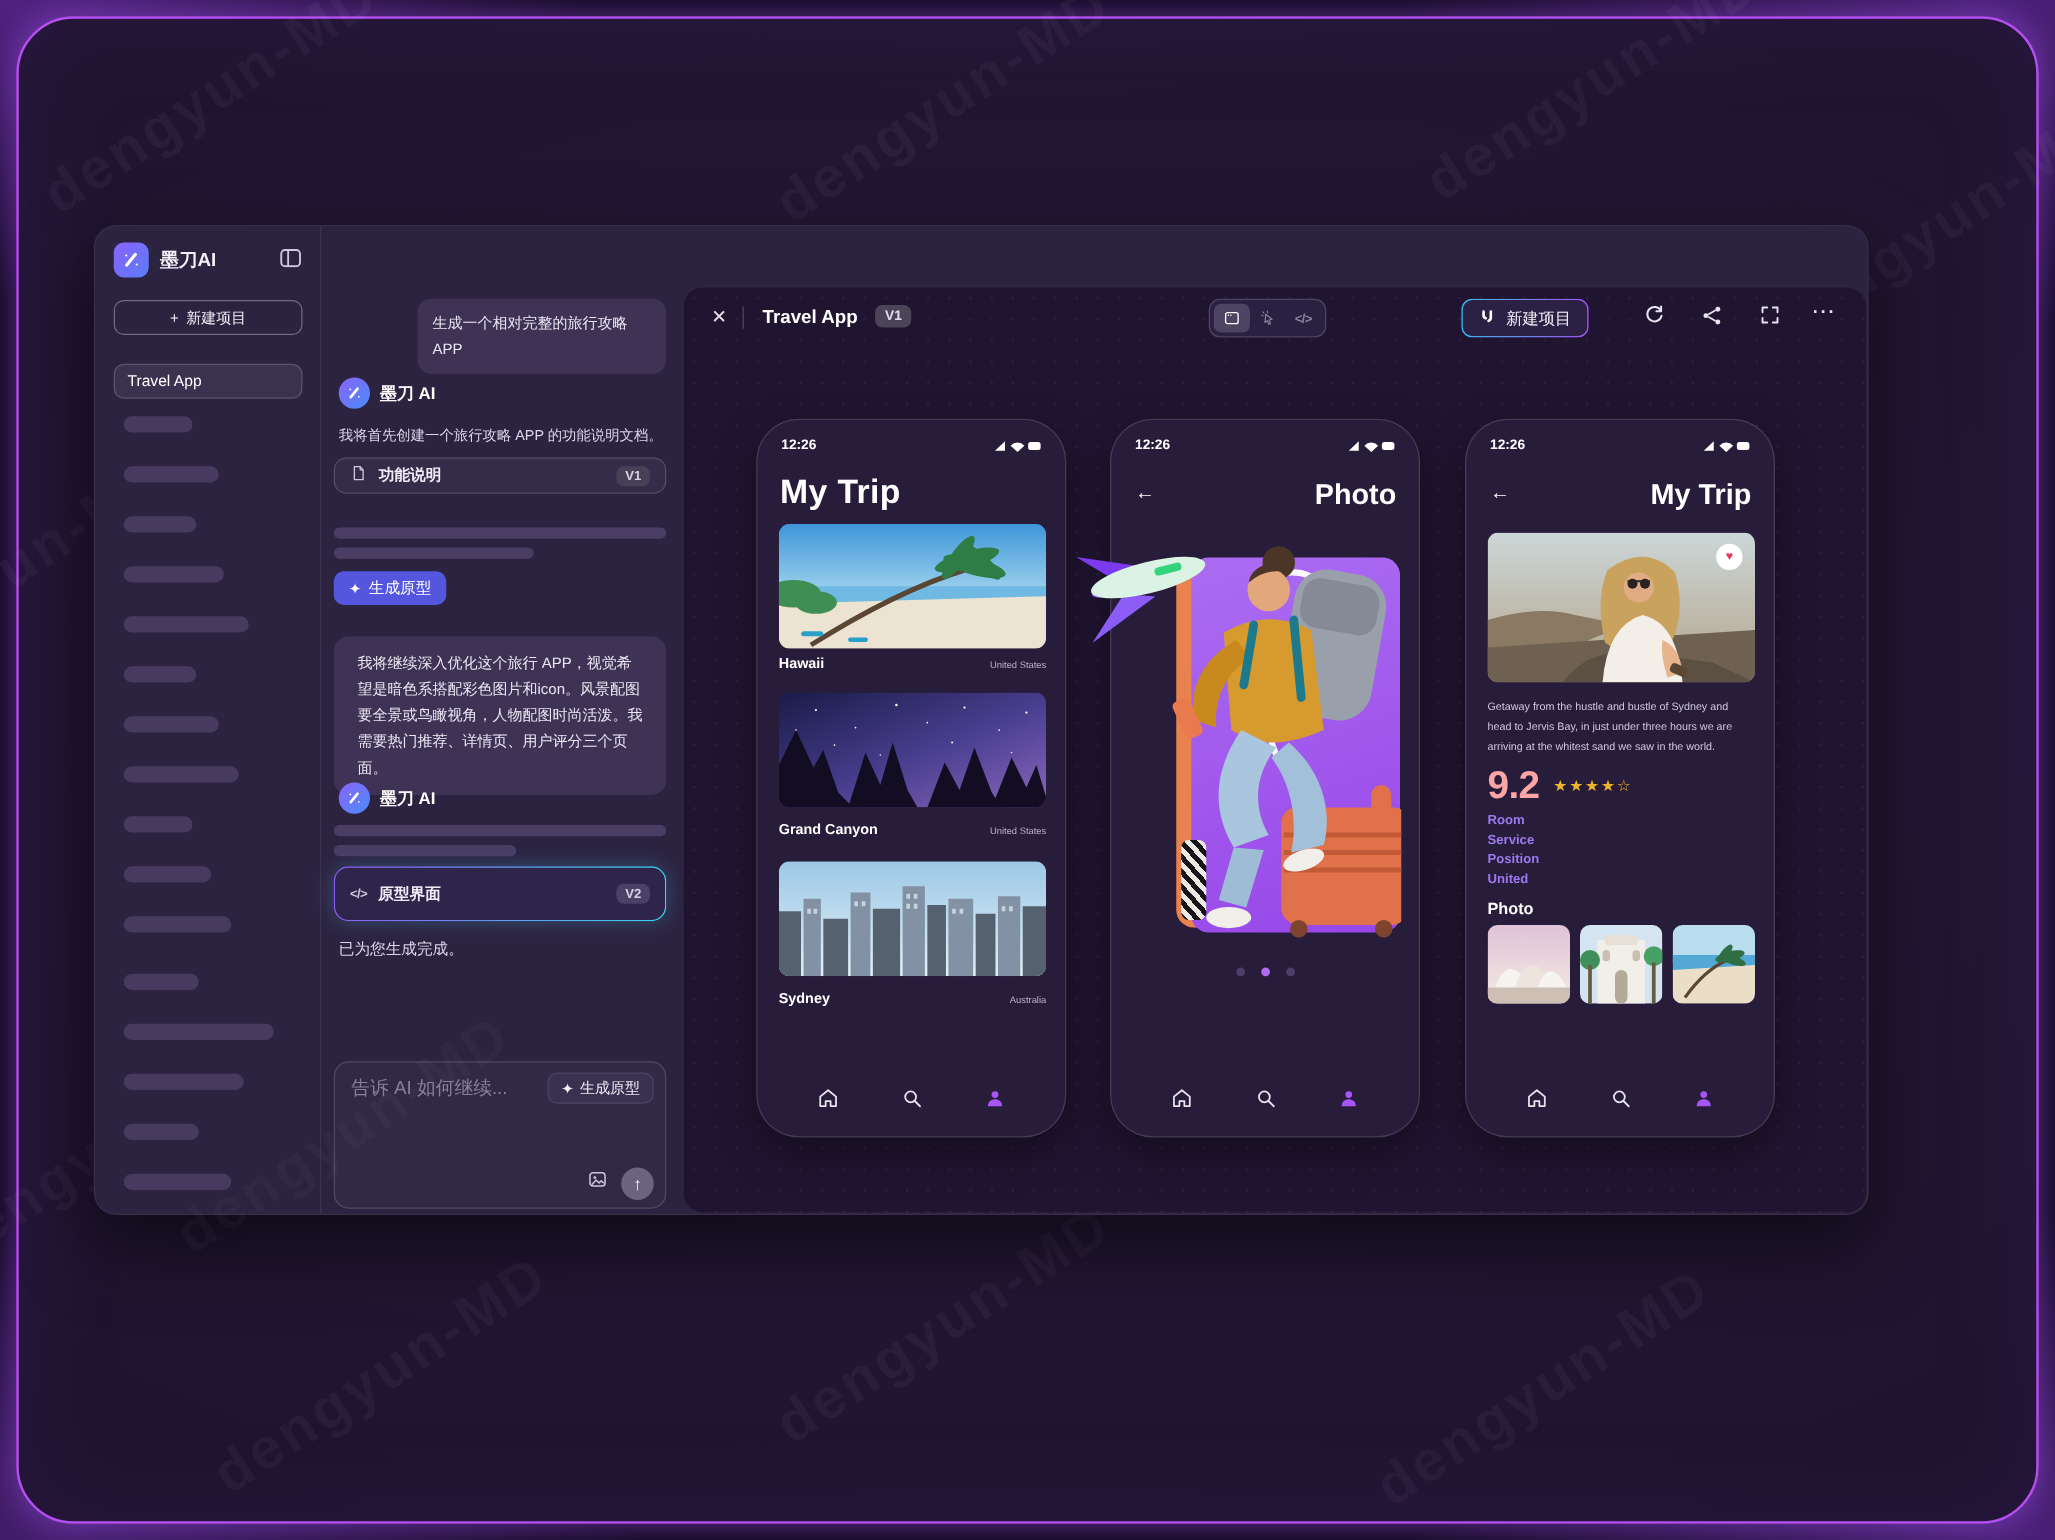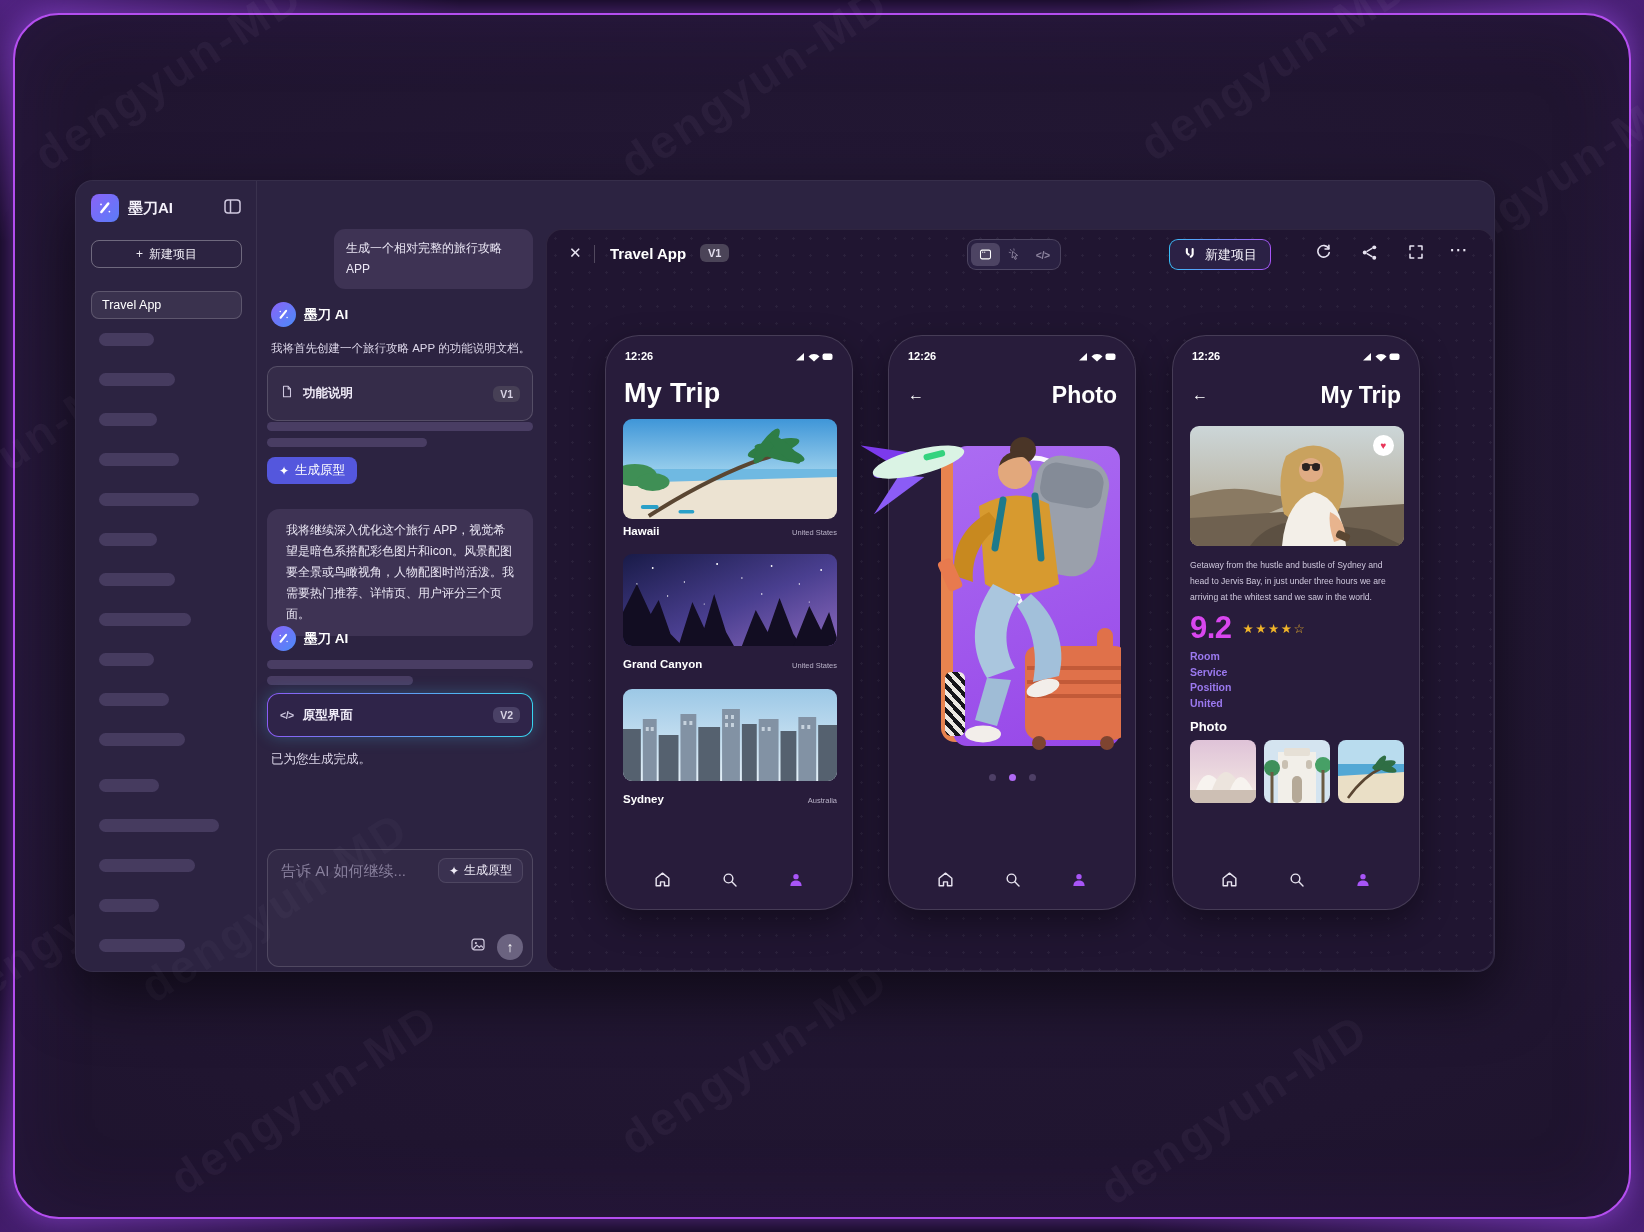--- a/index.html
+++ b/index.html
@@ -65,21 +65,21 @@
     position:absolute; background:#3e3354; border-radius:11px;
     font-size:12px; line-height:1.75; color:#eae6f4; padding:9px 12px;
   }
   .ai-row { position:absolute; display:flex; align-items:center; gap:8px; }
   .ai-avatar { width:25px; height:25px; border-radius:50%;
     background:linear-gradient(135deg,#8a63f8,#4a8cf8);
     display:flex; align-items:center; justify-content:center; }
   .ai-name { font-size:13.5px; font-weight:600; color:#fff; }
   .ai-text { position:absolute; font-size:11.5px; color:#ddd7ea; white-space:nowrap; }
   .artifact-card {
-    position:absolute; left:9px; width:266px; height:55px;
+    position:absolute; left:9px; width:266px; height:29px;
     background:rgba(255,255,255,.045); border:1px solid rgba(255,255,255,.16);
     border-radius:10px; display:flex; align-items:center; gap:9px; padding:0 12px; cursor:pointer;
   }
   .artifact-card.glow {
     height:44px; border:1.5px solid transparent; border-radius:12px;
     background:linear-gradient(#2f2449,#2f2449) padding-box,
                linear-gradient(90deg,#8b5cf6,#38d6f0) border-box;
     box-shadow:0 0 16px rgba(76,201,240,.28);
   }
   .artifact-label { font-size:12.5px; font-weight:600; color:#f0ecf8; }
@@ -182,21 +182,21 @@
   .dots { position:absolute; top:438px; left:0; right:0; display:flex; justify-content:center; gap:13px; }
   .dot { width:7px; height:7px; border-radius:50%; background:#4e3f66; }
   .dot.on { background:#b06af5; }
   
   .heart-btn { position:absolute; right:10px; top:9px; width:21px; height:21px; border-radius:50%;
     background:#fff; display:flex; align-items:center; justify-content:center;
     font-size:10px; color:#e8365a; cursor:pointer; }
   .diary-desc { position:absolute; left:17px; top:222px; width:214px;
     font-size:8.6px; line-height:1.85; color:#cfc8dd; }
   .rating-row { position:absolute; left:17px; top:274px; display:flex; align-items:center; gap:11px; }
-  .score { font-size:31px; font-weight:800; color:#d946ef; letter-spacing:-.5px; }
+  .score { font-size:31px; font-weight:800; color:#fca5a5; letter-spacing:-.5px; }
   .stars { font-size:12.5px; color:#f0b429; letter-spacing:1.5px; }
   .metrics { position:absolute; left:17px; top:314px; width:214px; }
   .metric-row { display:flex; align-items:flex-start; height:15.5px;flex-direction:column; }
   .metric-label { width:63px; font-size:10.5px; font-weight:700; color:#9b79ef; }
   .track { flex:1; height:2.5px; background:rgba(139,92,246,.22); border-radius:2px; }
   .fill { height:100%; background:#8a5cf0; border-radius:2px; box-shadow:0 0 5px rgba(139,92,246,.8); }
   .photos-heading { position:absolute; left:17px; top:383px; font-size:13px; font-weight:800; color:#fff; }
   .thumbs { position:absolute; left:17px; top:404px; display:flex; gap:8px; }
   .thumb { width:66px; height:63px; border-radius:8px; overflow:hidden; }
   .thumb svg { display:block; width:100%; height:100%; }
@@ -255,21 +255,21 @@
     <div class="skel" style="top:512px;width:70px"></div>
     <div class="skel" style="top:552px;width:86px"></div>
     <div class="skel" style="top:598px;width:60px"></div>
     <div class="skel" style="top:638px;width:120px"></div>
     <div class="skel" style="top:678px;width:96px"></div>
     <div class="skel" style="top:718px;width:60px"></div>
     <div class="skel" style="top:758px;width:86px"></div>
   </div>
 
   <div class="chat">
-    <div class="bubble" style="left:76px;top:48px;width:199px">
+    <div class="bubble" style="left:76px;top:58px;width:199px">
       <span>生成一个相对完整的旅行攻略 APP</span>
     </div>
 
     <div class="ai-row" style="left:13px;top:121px">
       <div class="ai-avatar">
         <svg width="13" height="13" viewBox="0 0 20 20">
             <path d="M5.5 15 L14 4.5" stroke="#fff" stroke-width="3.2" stroke-linecap="round"></path>
             <circle cx="5" cy="5.5" r="1.1" fill="#fff"></circle>
             <circle cx="15.5" cy="14.5" r="1.1" fill="#fff"></circle>
           </svg>

